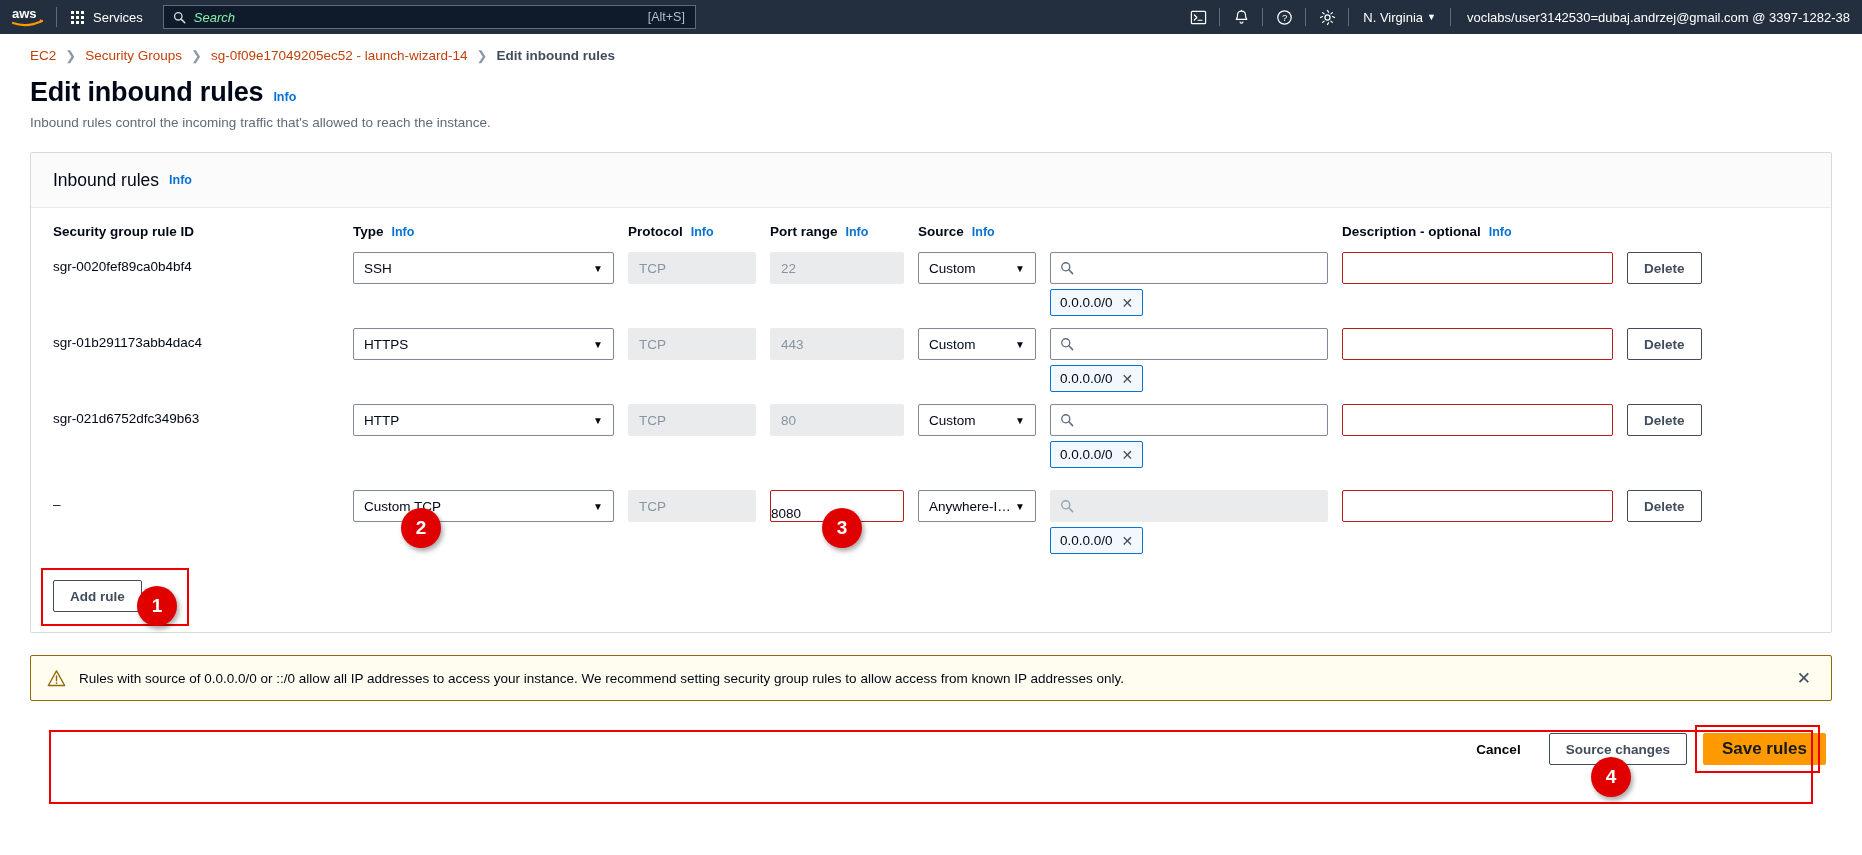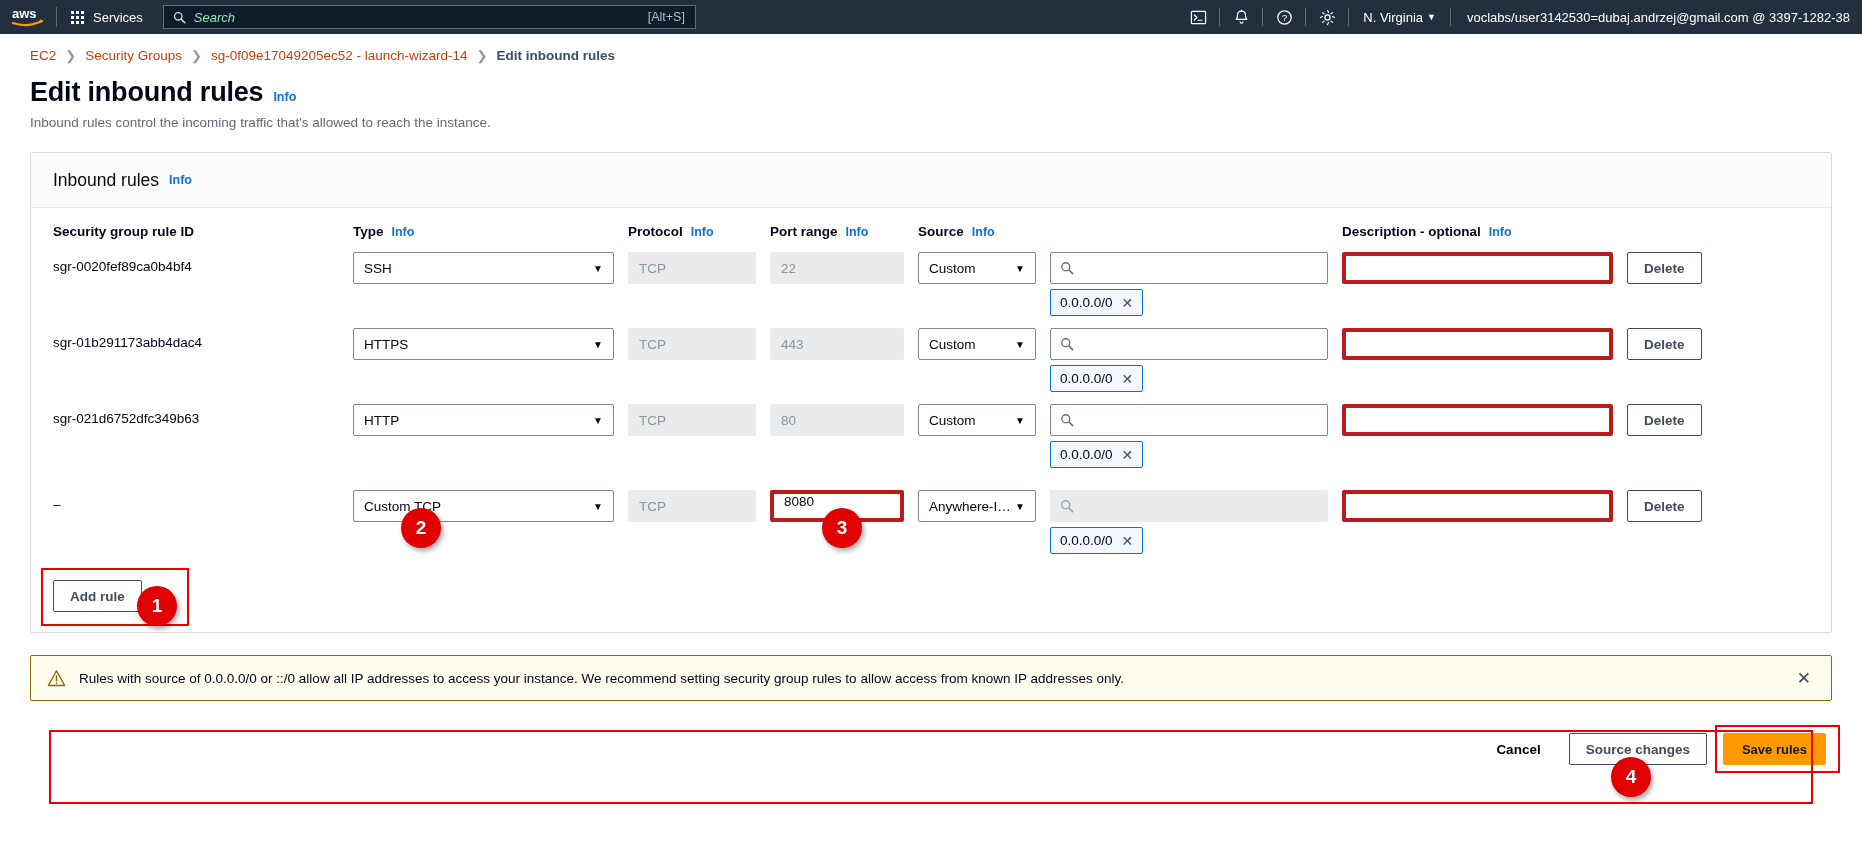--- a/index.html
+++ b/index.html
@@ -77,22 +77,22 @@
   }
   .sel .caret { font-size: 10px; color:#000716; }
   .sel .txt { overflow:hidden; white-space:nowrap; }
 
   .ro {
     width: 100%; height: 32px; border:1px solid transparent; border-radius:2px;
     background:#e9ebed; display:flex; align-items:center; padding: 0 10px;
     font-size:13.5px; color:#8a95a1;
   }
   .txtin {
-    width:100%; height:32px; border:4px solid #b91c1c; border-radius:2px; background:#fff;
-    display:flex; align-items:flex-start; padding:0 10px; font-size:13.5px; color:#000716;
+    width:100%; height:32px; border:1px solid #b91c1c; border-radius:2px; background:#fff;
+    display:flex; align-items:flex-end; padding:0 0; font-size:13.5px; color:#000716;
   }
   .srch {
     width:100%; height:32px; border:1px solid #7d8998; border-radius:2px; background:#fff;
     display:flex; align-items:center; gap:8px; padding:0 9px;
   }
   .srch.disabled { background:#e9ebed; border-color:#e9ebed; }
   .chip {
     margin-top: 5px; display:inline-flex; align-items:center; gap:9px;
     border:1px solid #0972d3; border-radius:2px; background:#f2f8fd;
     padding: 5px 9px; font-size:13.5px; color:#000716;
@@ -100,21 +100,21 @@
   .chip .x { cursor:pointer; color:#414d5c; font-size:14px; line-height:1; }
 
   .btn {
     height:32px; border:1px solid #414d5c; border-radius:2px; background:#fff;
     color:#414d5c; font-weight:bold; font-size:13.5px; padding: 0 16px;
     display:inline-flex; align-items:center; justify-content:center; cursor:pointer;
     white-space:nowrap;
   }
   .btn-primary {
     background:#ff9900; border:1px solid #ff9900; color:#16191f;
-    font-weight:bold; font-size:13px; height:32px; padding:0 18px; border-radius:2px;
+    font-weight:bold; font-size:17px; height:32px; padding:0 18px; border-radius:2px;
     display:inline-flex; align-items:center; cursor:pointer;
   }
   .btn-link { color:#000000; font-weight:bold; font-size:13.5px; cursor:pointer; padding: 0 12px; }
 
   .addrule-wrap { padding: 16px 0 20px 0; position:relative; display:inline-block; }
 
   
   .redbox { position:absolute; border: 2px solid #ee0000; pointer-events:none; z-index: 5; }
   .marker {
     position:absolute; width: 40px; height:40px; border-radius:50%;

